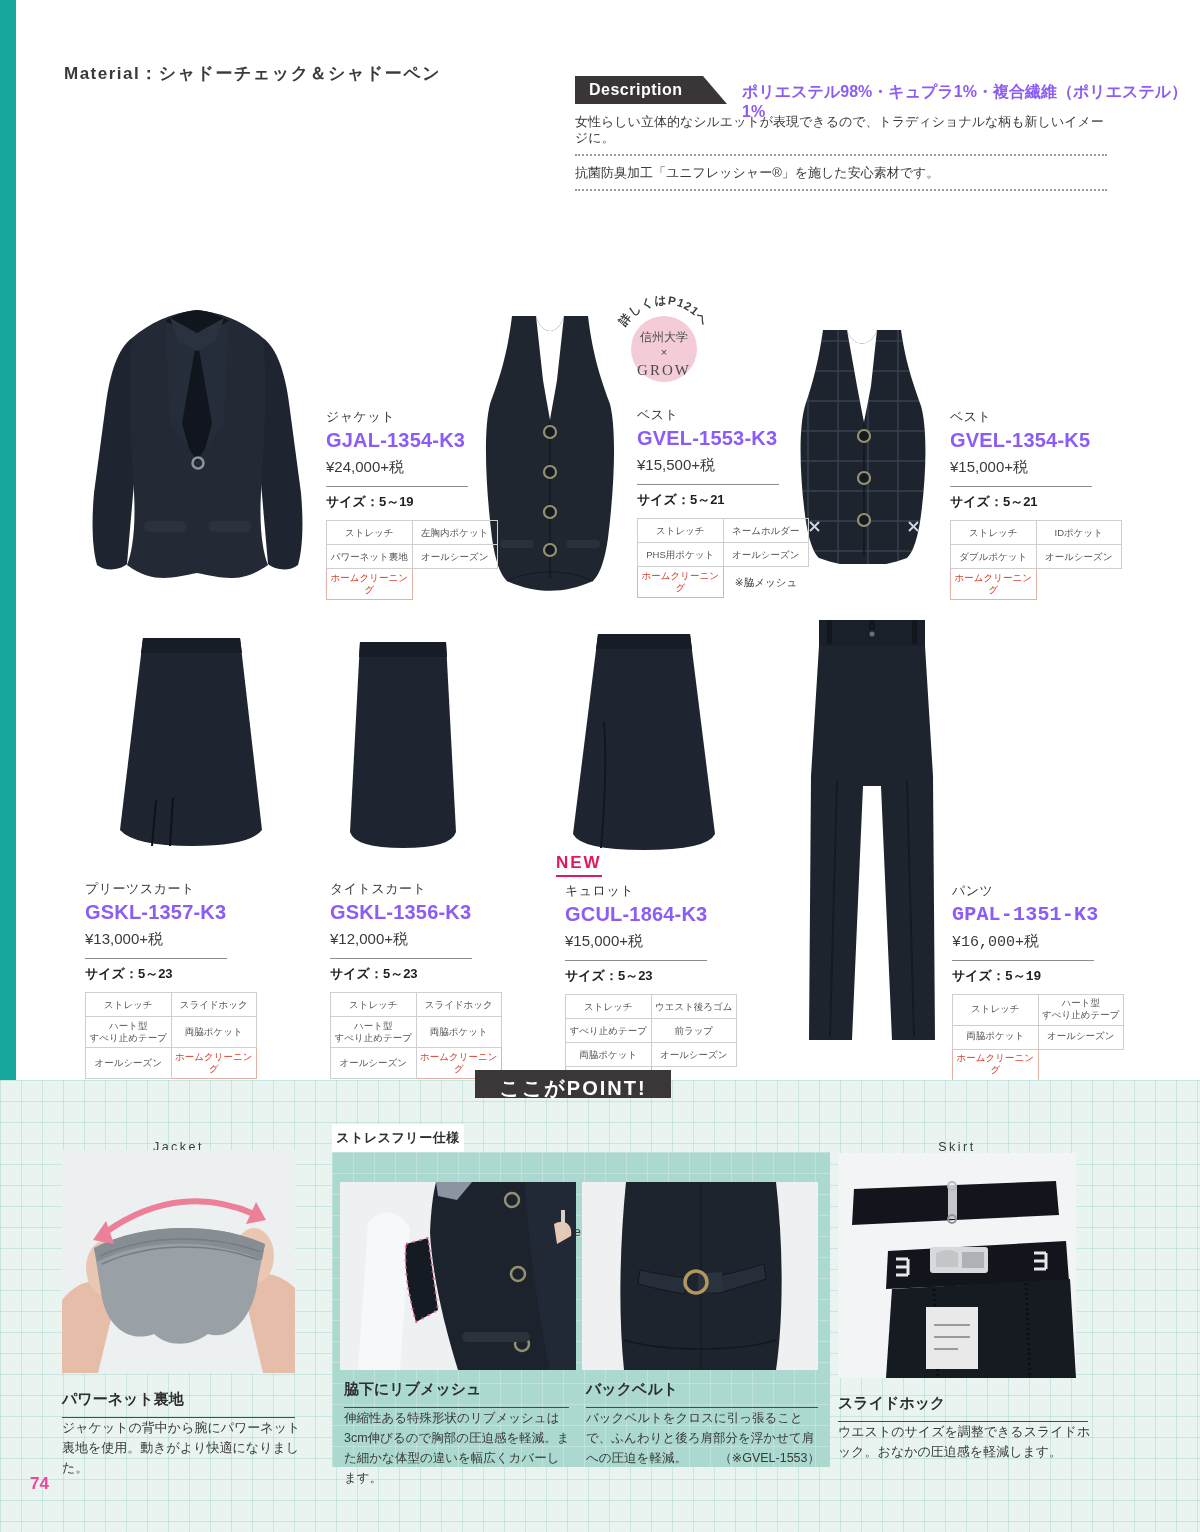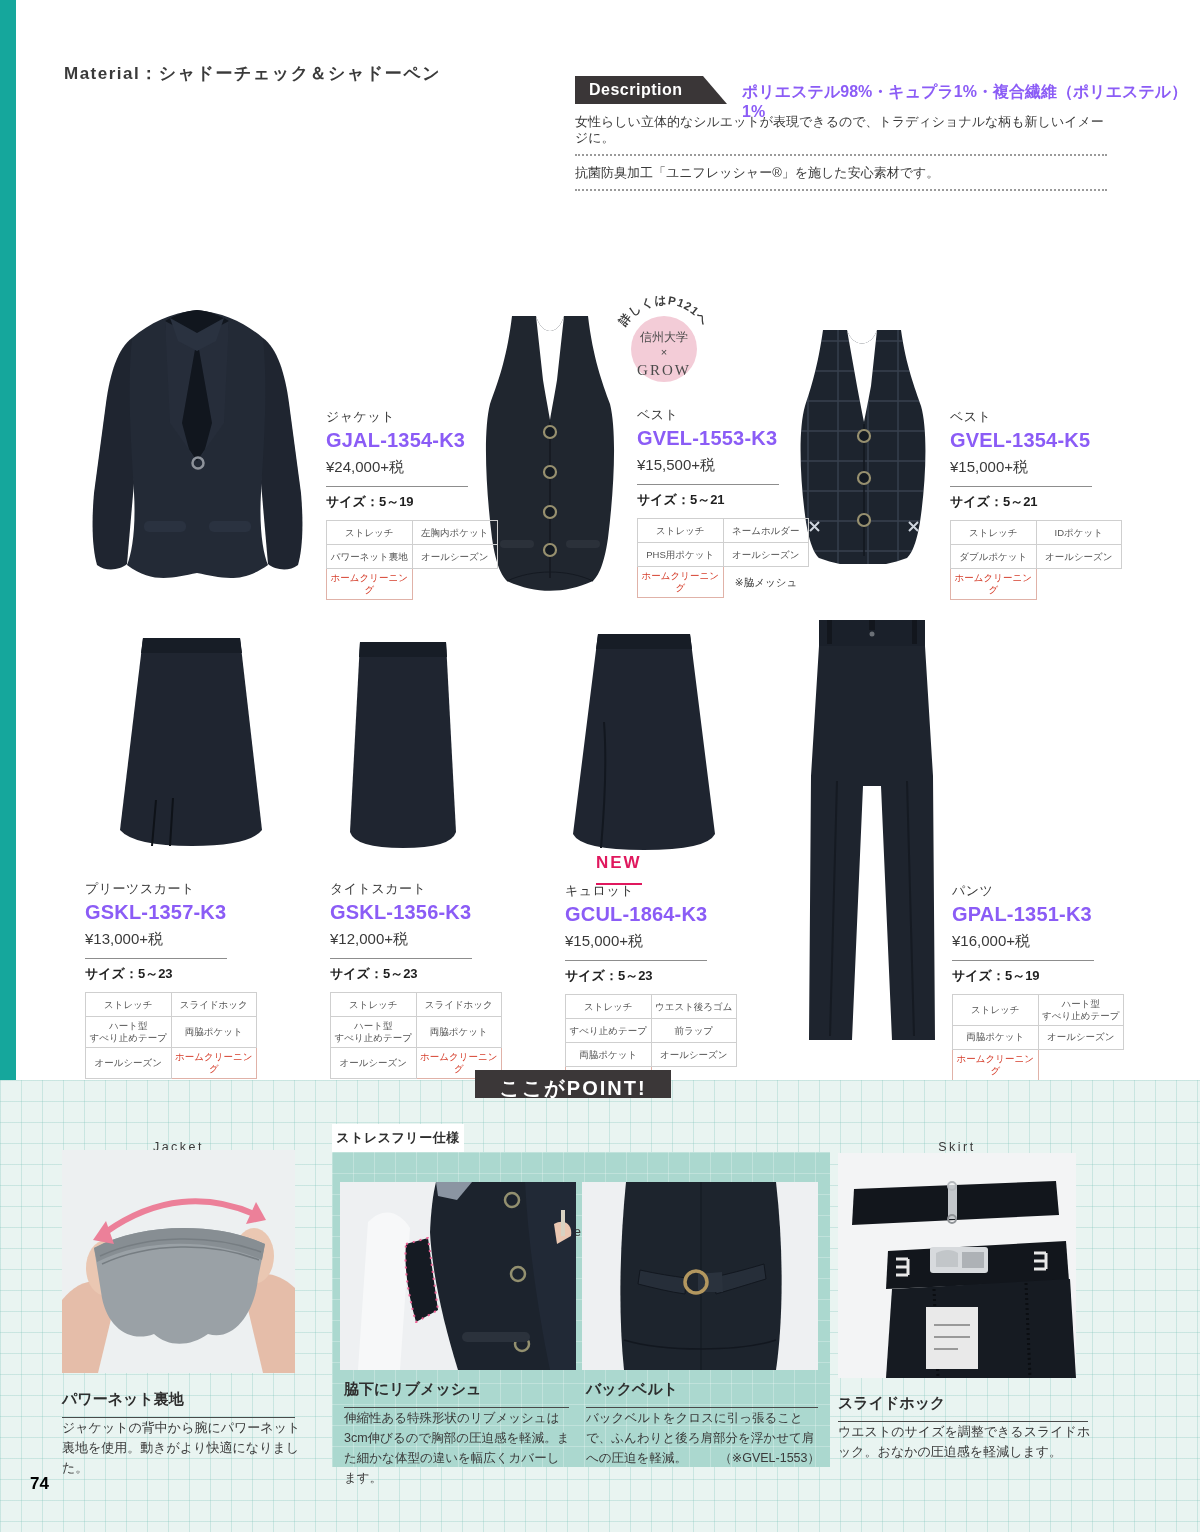--- a/index.html
+++ b/index.html
@@ -34,22 +34,22 @@
   .psize{font-size:13px;font-weight:bold;color:#1f1f1f;margin-bottom:9px;}
   .ptags{border-collapse:collapse;width:172px;table-layout:fixed;}
   .ptags td{
     border:1px solid #cfcfcf;font-size:9.5px;color:#555;text-align:center;
     padding:3px 2px;line-height:1.25;white-space:pre-line;height:17px;vertical-align:middle;
   }
   .ptags td.red{color:#d6402e;border-color:#e0b2a8;}
   .ptags td.none{border:none;}
   .ptags td.plain{border:none;color:#3c3c3c;font-size:10.5px;}
   .new-label{
-    left:596px;top:853px;color:#e0185e;font-size:17px;font-weight:bold;letter-spacing:2px;
-    border-bottom:2.5px solid #e0185e;padding-bottom:10px;
+    left:556px;top:853px;color:#e0185e;font-size:17px;font-weight:bold;letter-spacing:2px;
+    border-bottom:2.5px solid #e0185e;padding-bottom:2px;
   }
   
   .grid-bg{
     left:0;top:1080px;width:1200px;height:452px;background-color:#e9f4f1;
     background-image:linear-gradient(rgba(127,197,188,.30) 1px,transparent 1px),
       linear-gradient(90deg,rgba(127,197,188,.30) 1px,transparent 1px);
     background-size:21px 21px;
   }
   .point-header{
     left:475px;top:1070px;width:196px;height:28px;background:#3b3738;color:#fff;
@@ -63,21 +63,21 @@
     left:332px;top:1152px;width:498px;height:315px;background-color:#abd8cf;
     background-image:linear-gradient(rgba(255,255,255,.25) 1px,transparent 1px),
       linear-gradient(90deg,rgba(255,255,255,.25) 1px,transparent 1px);
     background-size:21px 21px;
   }
   .mid-tag{
     left:332px;top:1124px;width:132px;height:28px;background:#fff;color:#2e2e2e;
     font-size:13px;font-weight:bold;line-height:28px;text-align:center;letter-spacing:.5px;
   }
   .note-right{float:right;}
-  .page-num{left:30px;top:1474px;font-size:17px;font-weight:bold;color:#000000;}
+  .page-num{left:30px;top:1474px;font-size:17px;font-weight:bold;color:#ec4899;}
   svg{display:block;}
 </style>
 </head>
 <body>
 
 <div id="page">
   <div class="abs teal-bar"></div>
 
   <div class="abs material">Material：シャドーチェック＆シャドーペン</div>
   <div class="abs desc-label">Description</div>
@@ -325,21 +325,21 @@
             <td>オールシーズン</td>
           </tr>
       <tr>
             <td class="red">ホームクリーニング</td>
             <td class="none"></td>
           </tr>
     </tbody>
       </table>
   </div>
 
-  <div class="abs pinfo" style="left:952px;top:882px;">
+  <div class="abs pinfo" style="left:952px;top:882px;font-family:Liberation Mono, monospace;">
     <div class="pcat">パンツ</div>
     <div class="pcode">GPAL-1351-K3</div>
     <div class="pprice">¥16,000+税</div>
     <div class="psize">サイズ：5～19</div>
     <table class="ptags">
       <tbody>
           <tr>
             <td>ストレッチ</td>
             <td>ハート型
 すべり止めテープ</td>

